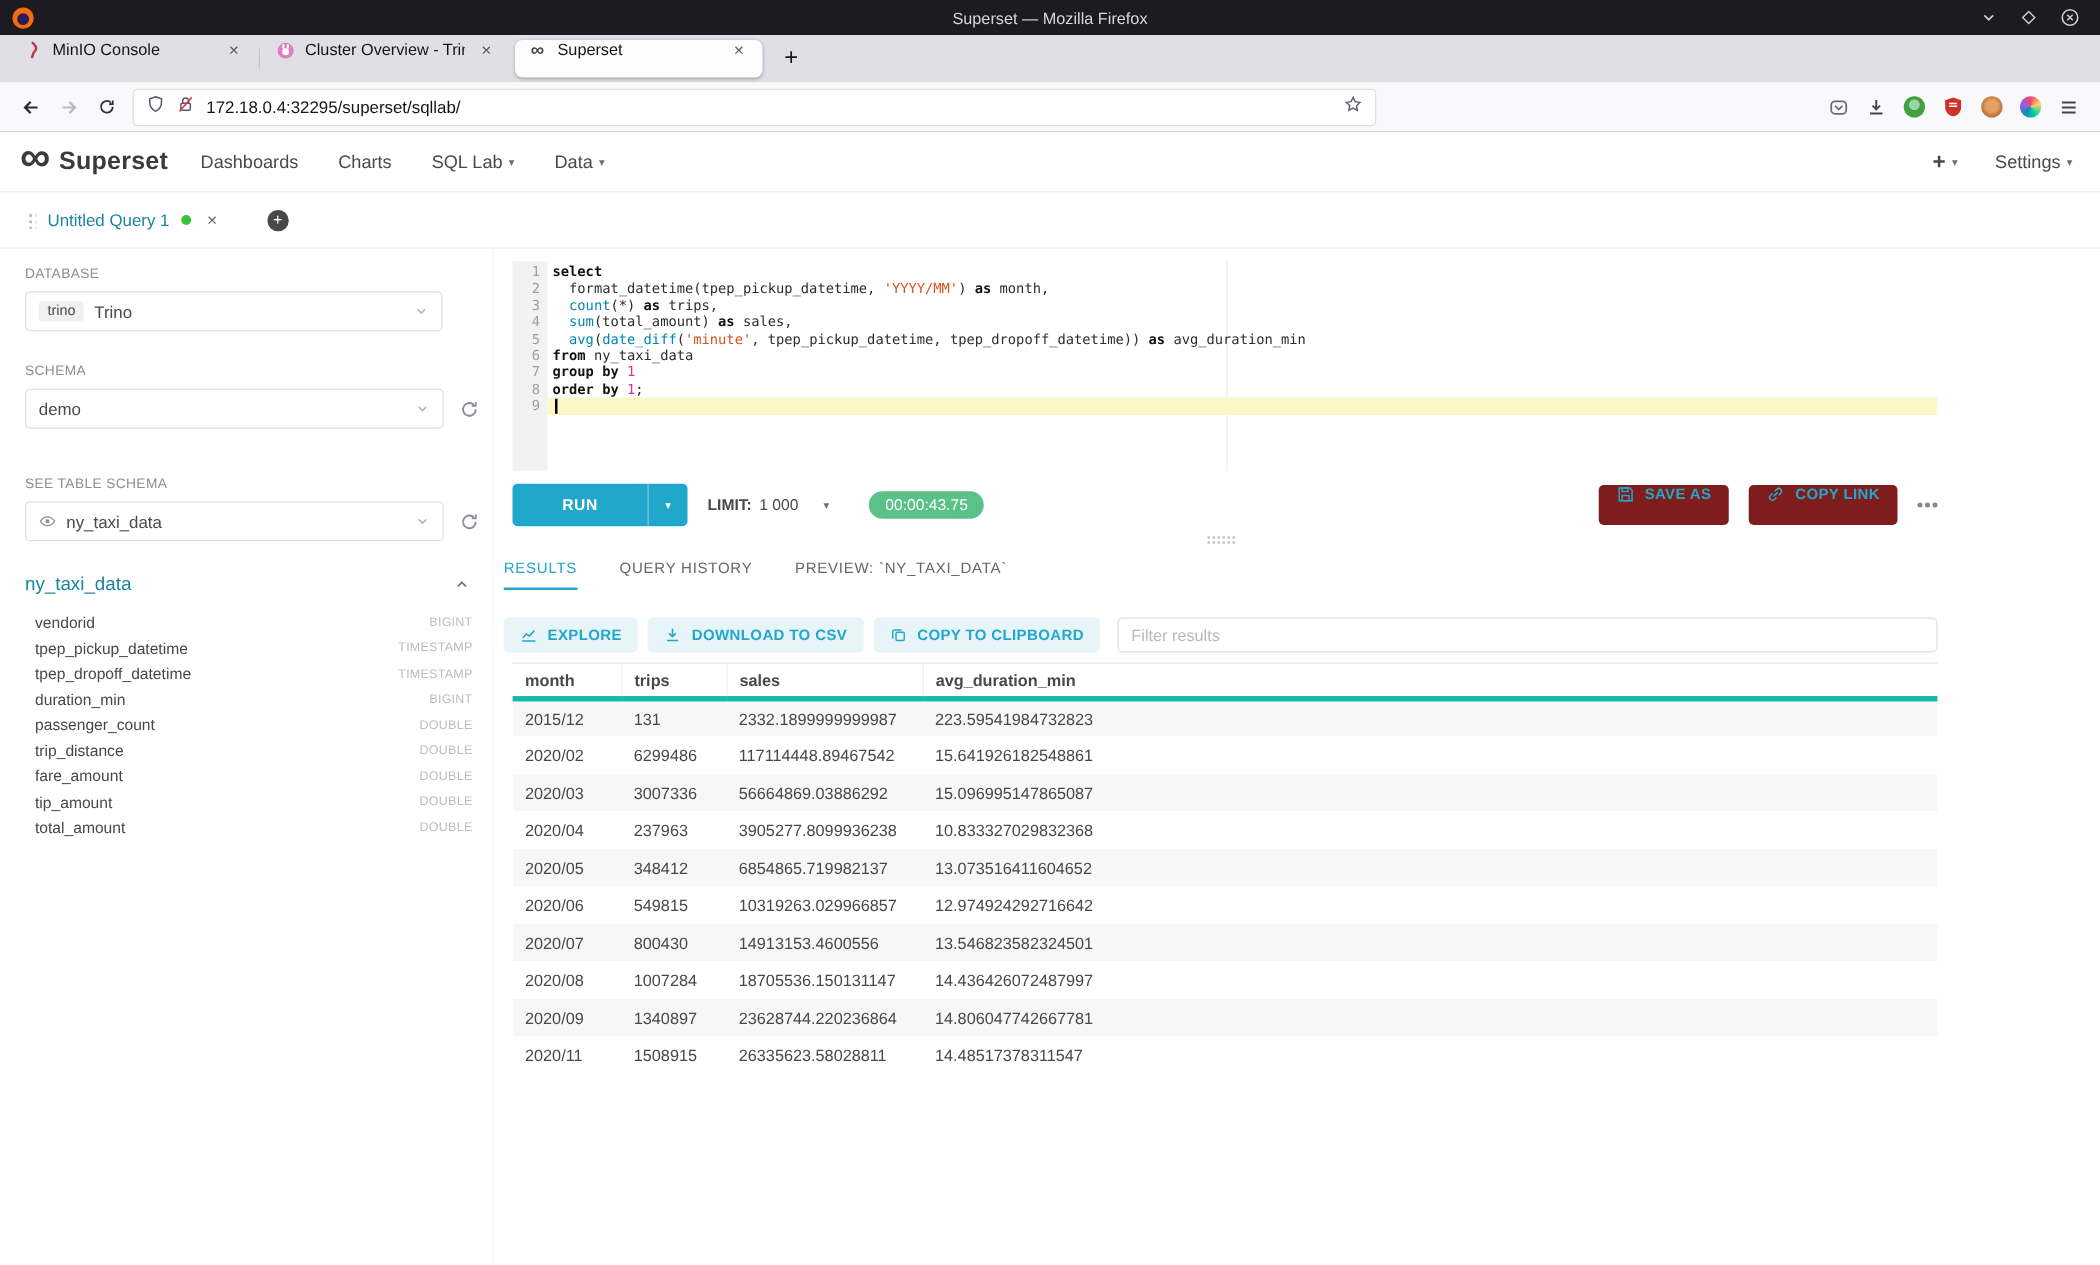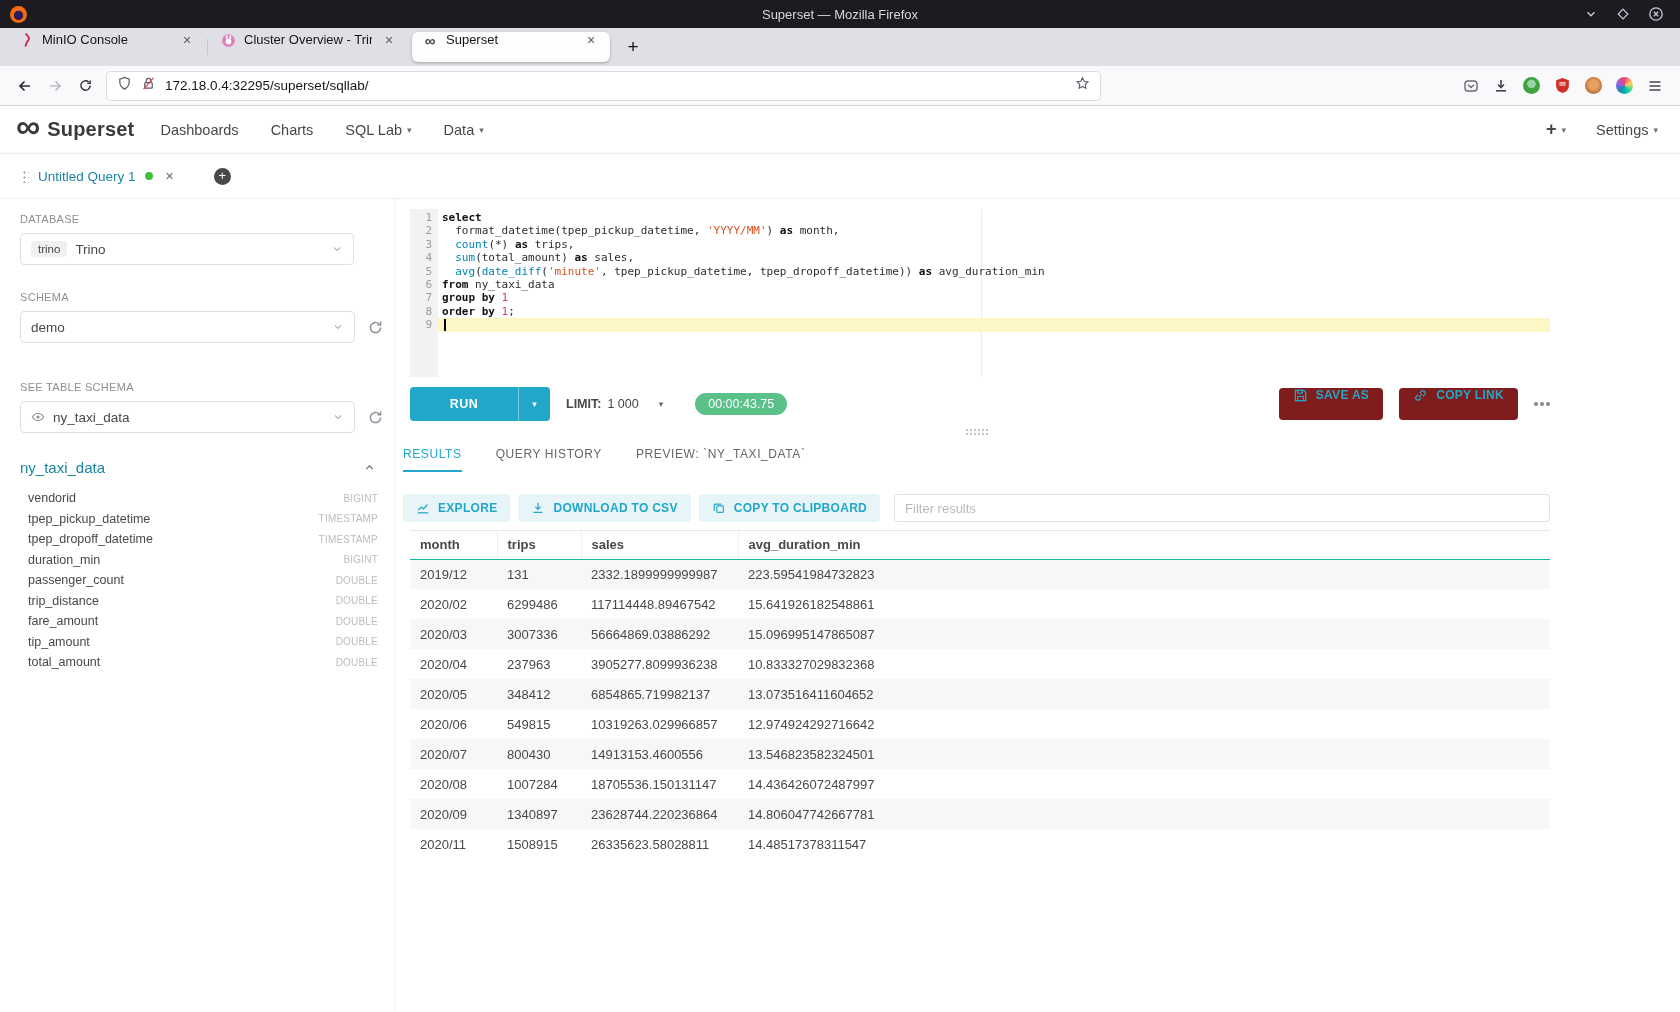--- a/index.html
+++ b/index.html
@@ -126,21 +126,21 @@
   .res-actions { display:flex; align-items:center; gap:8px; margin-top:22px; }
   .teal-btn { height:28px; display:flex; align-items:center; gap:8px; padding:0 13px; background:#e7f4f8; border:none;
     border-radius:4px; color:#20a7c9; font-size:12px; font-weight:bold; letter-spacing:.3px; font-family:"Liberation Sans",sans-serif; }
   .filter-input { flex:1; height:28px; border:1px solid #e0e0e0; border-radius:4px; margin-left:6px; padding:0 10px;
     font-size:13px; color:#484848; font-family:"Liberation Sans",sans-serif; }
   .filter-input::placeholder { color:#b9b9b9; }
   .rows-returned { margin-top:18px; font-size:13.5px; color:#484848; }
   .results-grid { margin-top:8px; margin-left:7px; height:385px; overflow:hidden; border-top:1px solid #e8e8e8; }
   table.res { border-collapse:collapse; width:100%; font-size:13px; color:#484848; table-layout:fixed; }
   table.res th { height:28px; text-align:left; padding:0 10px; font-weight:bold; border-right:1px solid #efefef;
-    border-bottom:1px solid #14b8a6; overflow:hidden; white-space:nowrap; }
+    border-bottom:4px solid #14b8a6; overflow:hidden; white-space:nowrap; }
   table.res th:last-child { border-right:none; }
   table.res td { height:30px; padding:0 10px; white-space:nowrap; overflow:hidden; }
   table.res tbody tr:nth-child(odd) { background:#f7f7f7; }
 </style>
 </head>
 <body>
 
 <div class="screen">
 
   <div class="titlebar">
@@ -509,21 +509,21 @@
           <thead>
               <tr>
                 <th>month</th>
                 <th>trips</th>
                 <th>sales</th>
                 <th>avg_duration_min</th>
               </tr>
             </thead>
           <tbody>
               <tr>
-                <td>2019/12</td>
+                <td>2015/12</td>
                 <td>131</td>
                 <td>2332.1899999999987</td>
                 <td>223.59541984732823</td>
               </tr>
               <tr>
                 <td>2020/02</td>
                 <td>6299486</td>
                 <td>117114448.89467542</td>
                 <td>15.641926182548861</td>
               </tr>

